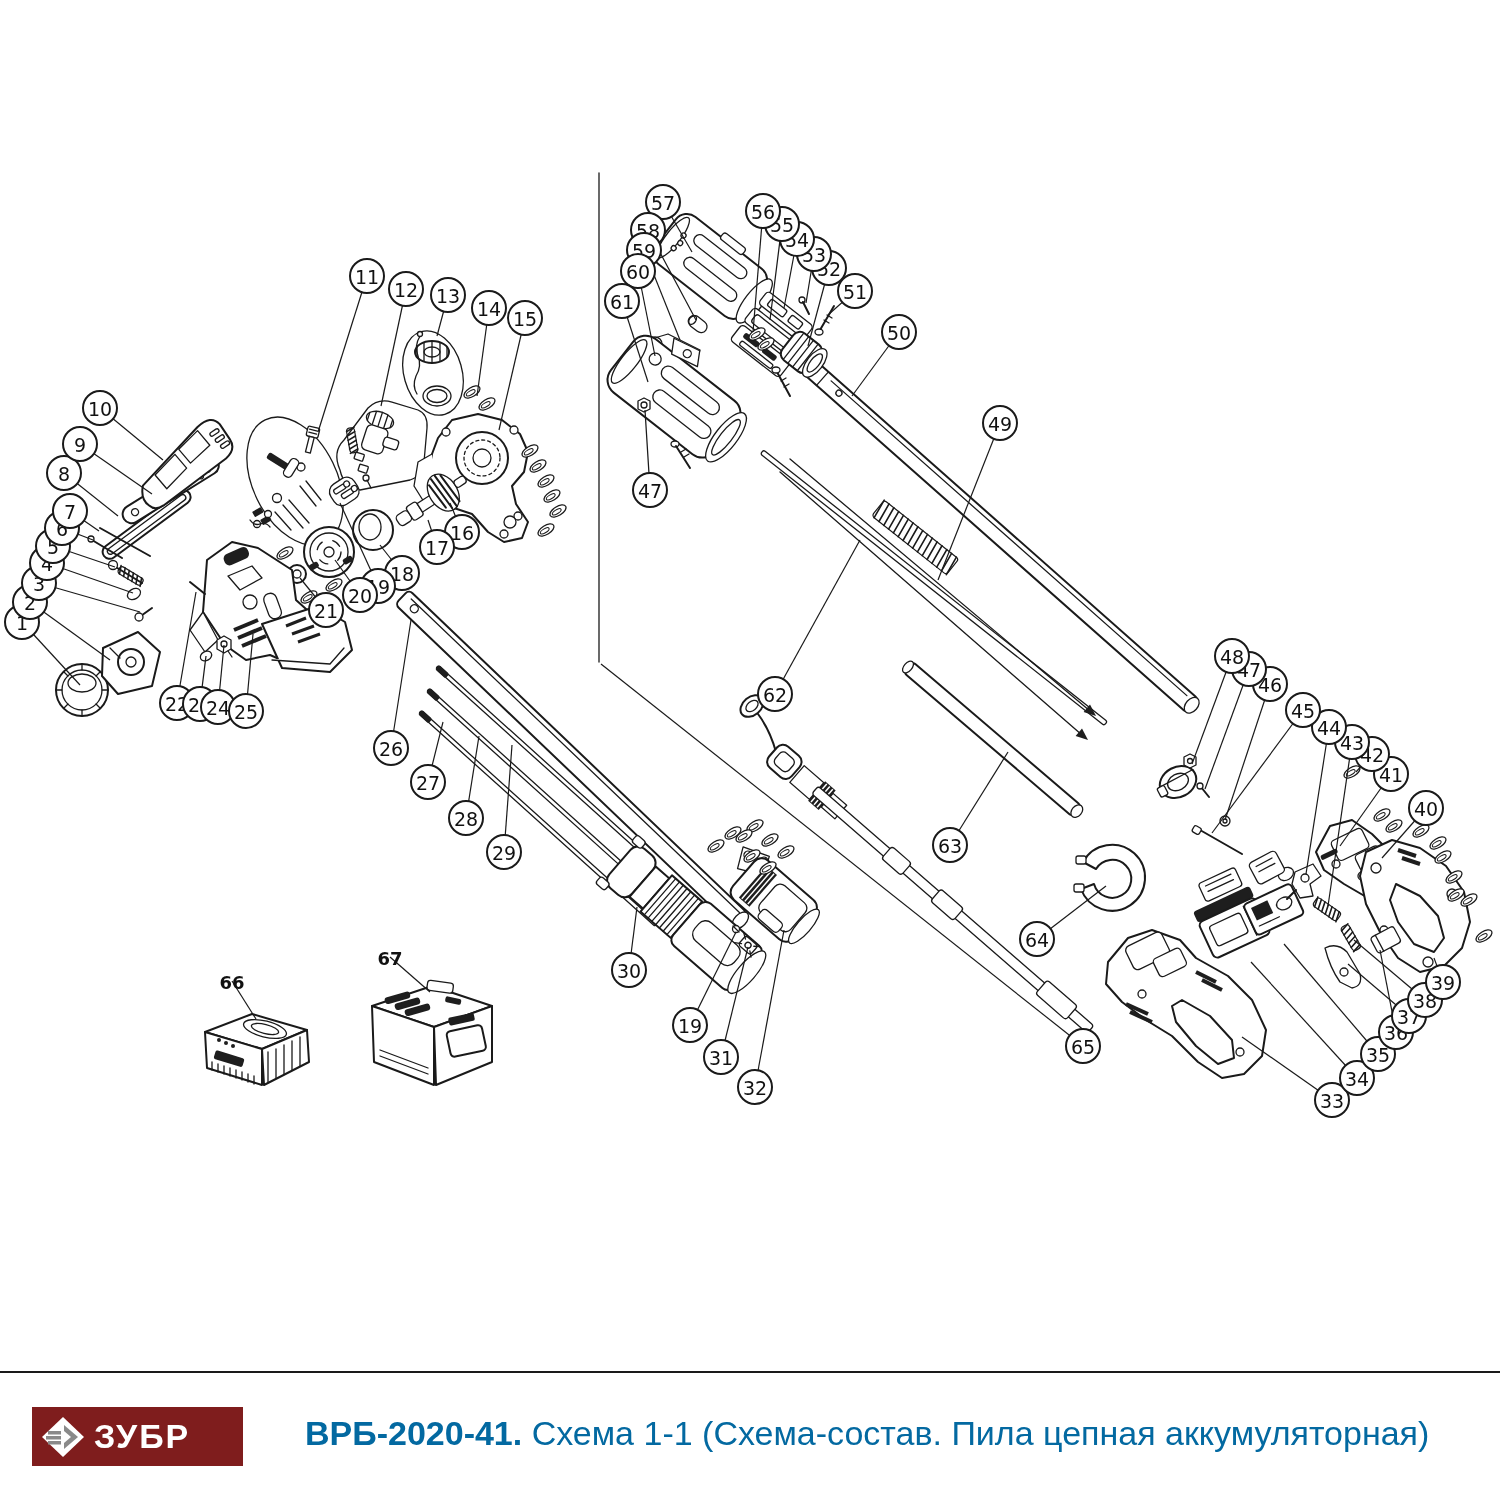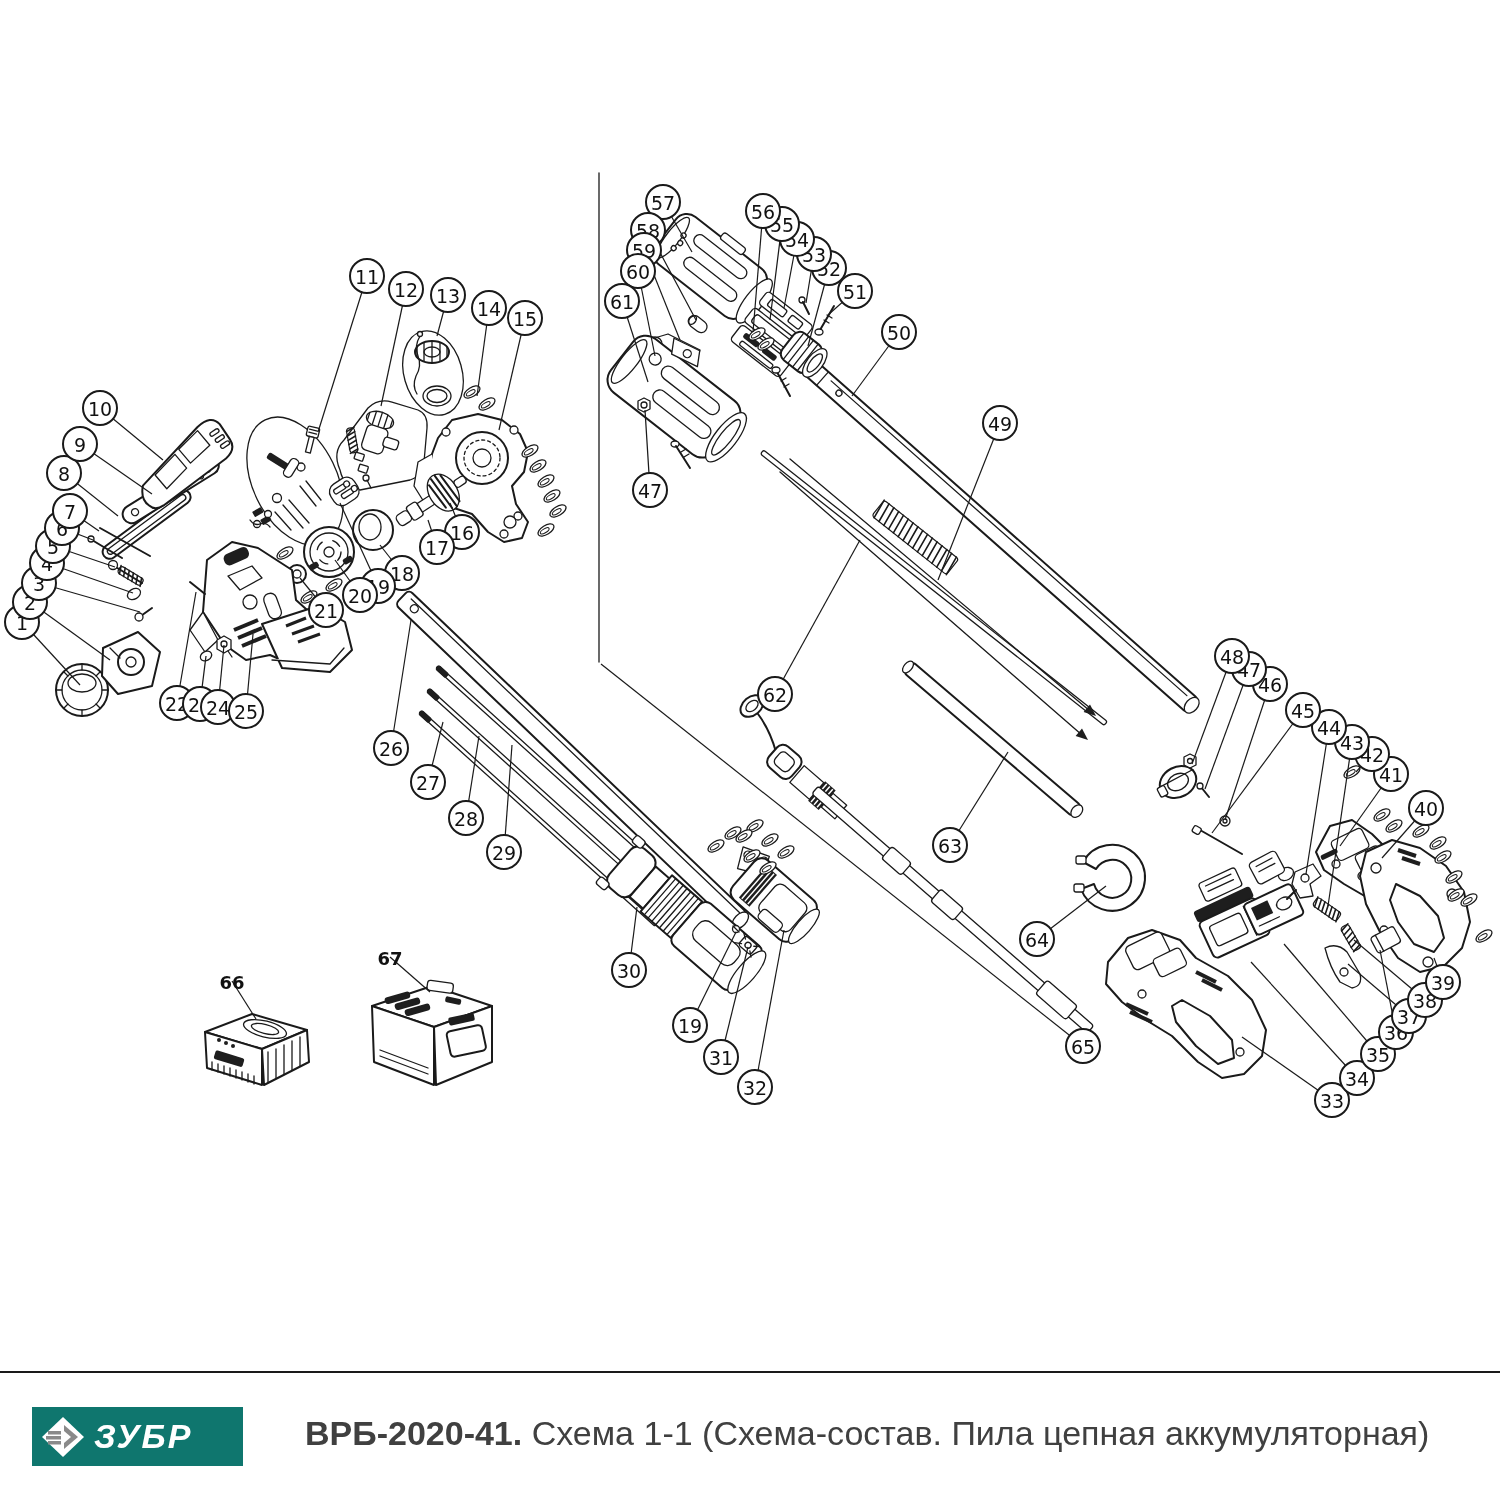--- a/index.html
+++ b/index.html
@@ -11,26 +11,26 @@
   .ln{stroke:#1a1a1a;fill:none;stroke-width:1.3;stroke-linecap:round;}
   .ln2{stroke:#1a1a1a;fill:none;stroke-width:2;stroke-linecap:round;}
   .dk{fill:#1e1e1e;stroke:none;}
   .callout-line{stroke:#1a1a1a;stroke-width:1.2;fill:none;}
   .callout-circle{fill:#fff;stroke:#1a1a1a;stroke-width:2;}
   .callout-num{font-family:"DejaVu Sans", sans-serif;font-size:19px;fill:#111;
                text-anchor:middle;dominant-baseline:central;}
   .plain-num{font-family:"DejaVu Sans", sans-serif;font-size:18px;font-weight:bold;fill:#111;
              text-anchor:middle;dominant-baseline:central;}
   .footer-rule{position:absolute;left:0;top:1371px;width:1500px;height:2px;background:#1a1a1a;}
-  .logo-box{position:absolute;left:32px;top:1407px;width:211px;height:59px;background:#0f766e;
-            display:flex;align-items:center;font-style:italic;}
+  .logo-box{position:absolute;left:32px;top:1407px;width:211px;height:59px;background:#7f1d1d;
+            display:flex;align-items:center;}
   .logo-text{color:#fff;font-weight:bold;font-size:34px;letter-spacing:2px;margin-left:62px;
              font-family:"Liberation Sans", sans-serif;}
   .logo-icon{position:absolute;left:8px;top:8px;}
-  .title-line{position:absolute;left:305px;top:1414px;width:1160px;font-size:34px;color:#404040;
+  .title-line{position:absolute;left:305px;top:1414px;width:1160px;font-size:34px;color:#0369a1;
               white-space:nowrap;font-family:"Liberation Sans", sans-serif;}
   .title-model{font-weight:bold;}
   .title-scheme{font-weight:normal;}
 </style>
 </head>
 <body>
 
 <div class="stage">
 
 <svg id="art" width="1500" height="1500" viewBox="0 0 1500 1500">

